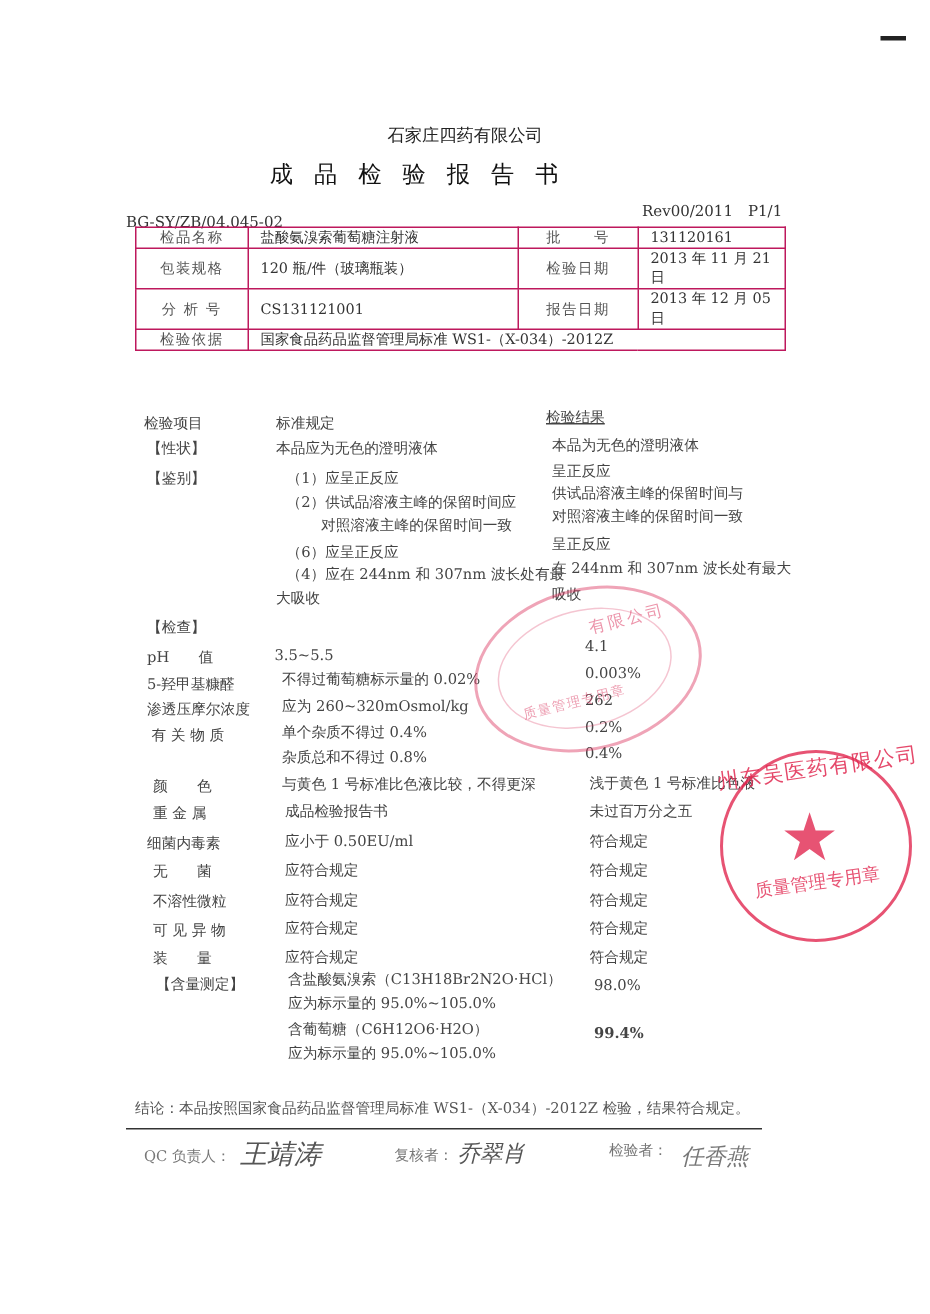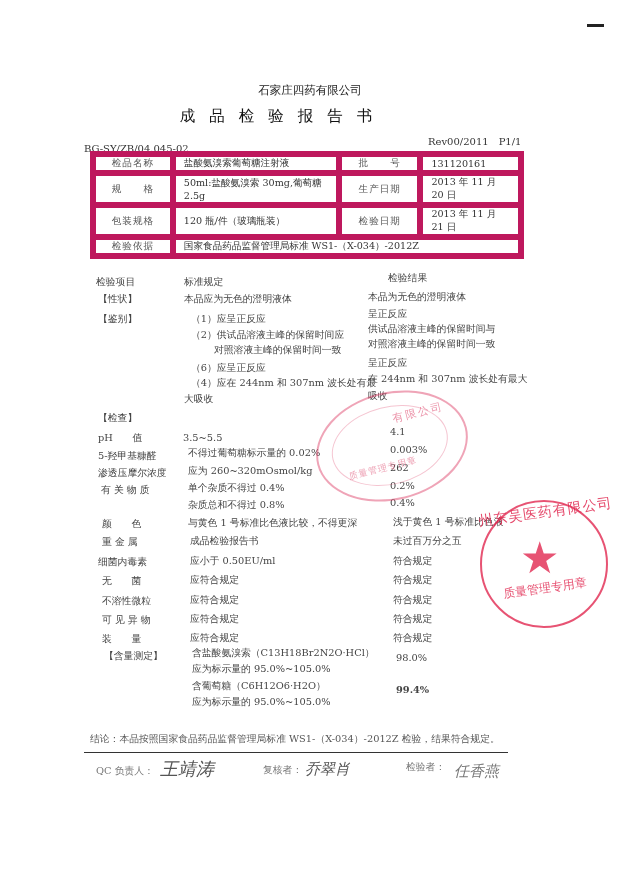--- a/index.html
+++ b/index.html
@@ -13,21 +13,21 @@
   .title { left: 0; width: 556px; top: 106px; text-align: center; font-size: 15.5px; letter-spacing: 14px; color: #111; padding-left: 10px; box-sizing: border-box; }
   .doc-code { left: 84px; top: 143px; font-size: 10px; color: #333; }
   .rev { left: 428px; top: 136px; font-size: 10px; color: #333; }
   .rev span { margin-left: 10px; }
 
   table.info {
     position: absolute; left: 90px; top: 151px; width: 434px;
     border-collapse: collapse; font-size: 9.6px; color: #333;
     border: 1.4px solid #333;
   }
-  table.info td { border: 6px solid #be185d; height: 12.6px; padding: 0 8px; vertical-align: middle; }
+  table.info td { border: 1px solid #be185d; height: 12.6px; padding: 0 8px; vertical-align: middle; }
   table.info td.lbl { width: 66px; text-align: center; color: #555; letter-spacing: 1px; }
   table.info td.lbl2 { width: 68px; text-align: center; color: #555; letter-spacing: 1px; }
   table.info td.val { width: 180px; }
   table.info td.val2 { width: 86px; }
 
   .sec { font-size: 9.8px; color: #444; }
   .stamp-oval {
     left: 315px; top: 392px; width: 150px; height: 104px; border: 2px solid rgba(220,60,100,0.55);
     border-radius: 50%; transform: rotate(-14deg); opacity: 0.85;
   }
@@ -59,41 +59,41 @@
 
 <table class="info">
   <tbody>
       <tr>
     <td class="lbl">检品名称</td>
     <td class="val">盐酸氨溴索葡萄糖注射液</td>
     <td class="lbl2">批　　号</td>
     <td class="val2">131120161</td>
   </tr>
   <tr>
-    <td class="lbl">规　　格</td>
-    <td class="val">50ml:盐酸氨溴索 30mg,葡萄糖 2.5g</td>
-    <td class="lbl2">生产日期</td>
-    <td class="val2">2013 年 11 月 20 日</td>
-  </tr>
-  <tr>
     <td class="lbl">包装规格</td>
     <td class="val">120 瓶/件（玻璃瓶装）</td>
     <td class="lbl2">检验日期</td>
     <td class="val2">2013 年 11 月 21 日</td>
+  </tr>
+  <tr>
+    <td class="lbl">分 析 号</td>
+    <td class="val">CS131121001</td>
+    <td class="lbl2">报告日期</td>
+    <td class="val2">2013 年 12 月 05 日</td>
   </tr>
   <tr>
     <td class="lbl">检验依据</td>
     <td colspan="3">国家食品药品监督管理局标准 WS1-（X-034）-2012Z</td>
   </tr>
 </tbody>
   </table>
 
 <div class="abs sec" style="left:96px;top:276px;">检验项目</div>
 <div class="abs sec" style="left:184px;top:276px;">标准规定</div>
-<div class="abs sec" style="left:388px;top:272px;">检验结果</div>
+<div class="abs sec" style="left:364px;top:272px;text-decoration:underline;">检验结果</div>
 
 <div class="abs sec" style="left:98px;top:293px;">【性状】</div>
 <div class="abs sec" style="left:184px;top:293px;">本品应为无色的澄明液体</div>
 <div class="abs sec" style="left:368px;top:291px;">本品为无色的澄明液体</div>
 
 <div class="abs sec" style="left:98px;top:313px;">【鉴别】</div>
 <div class="abs sec" style="left:191px;top:313px;">（1）应呈正反应</div>
 <div class="abs sec" style="left:191px;top:329px;">（2）供试品溶液主峰的保留时间应</div>
 <div class="abs sec" style="left:214px;top:344px;">对照溶液主峰的保留时间一致</div>
 <div class="abs sec" style="left:191px;top:362px;">（6）应呈正反应</div>

